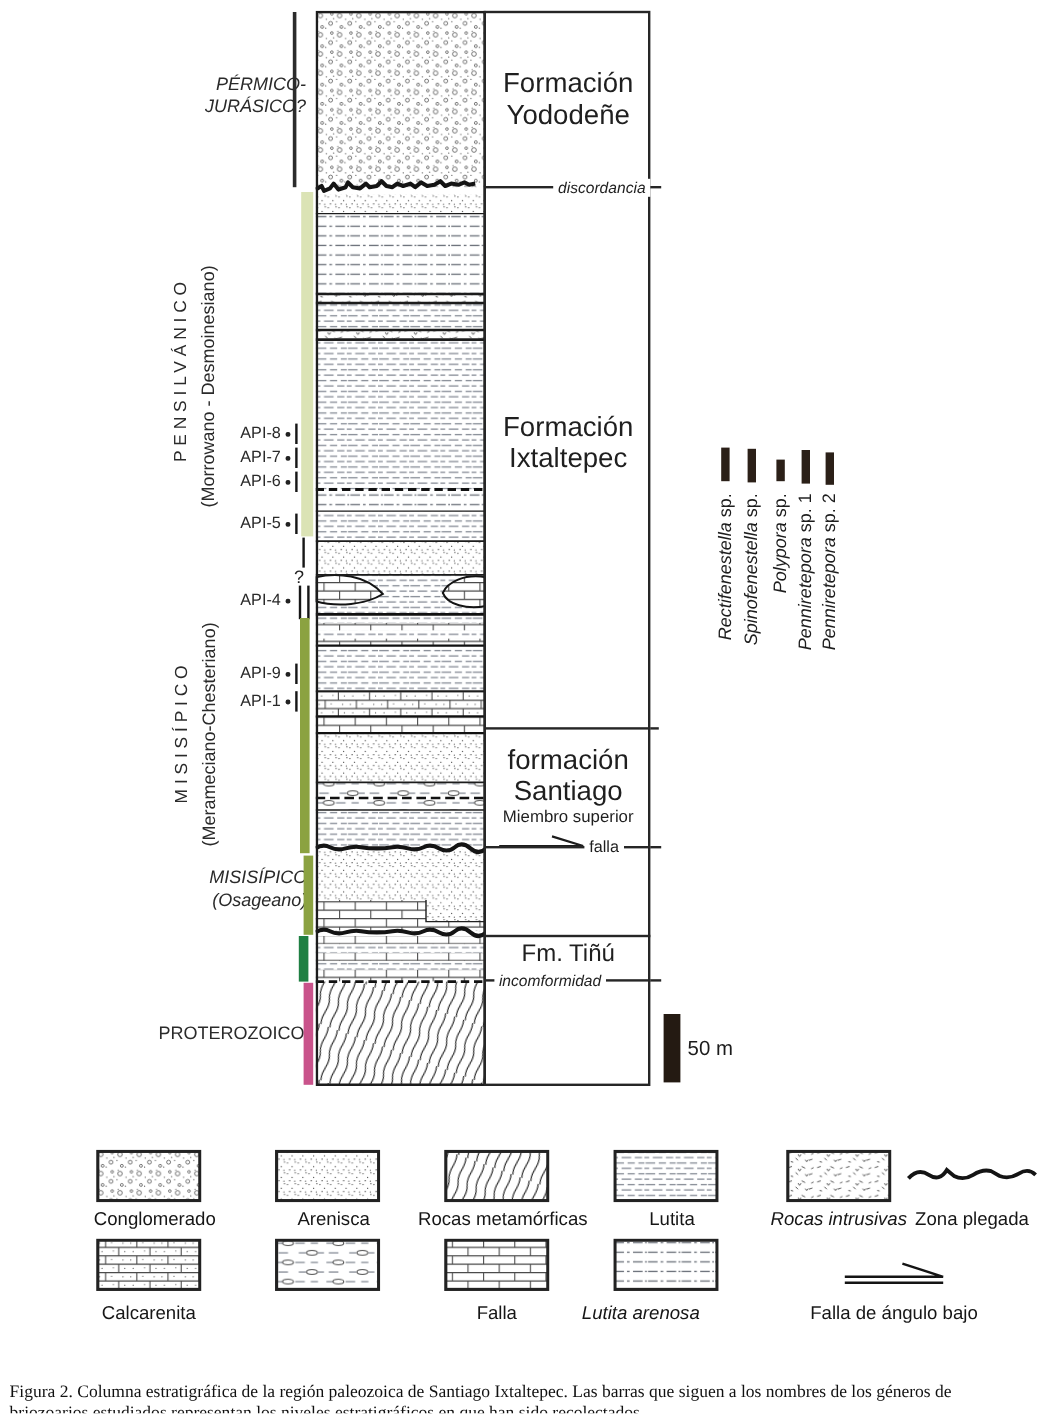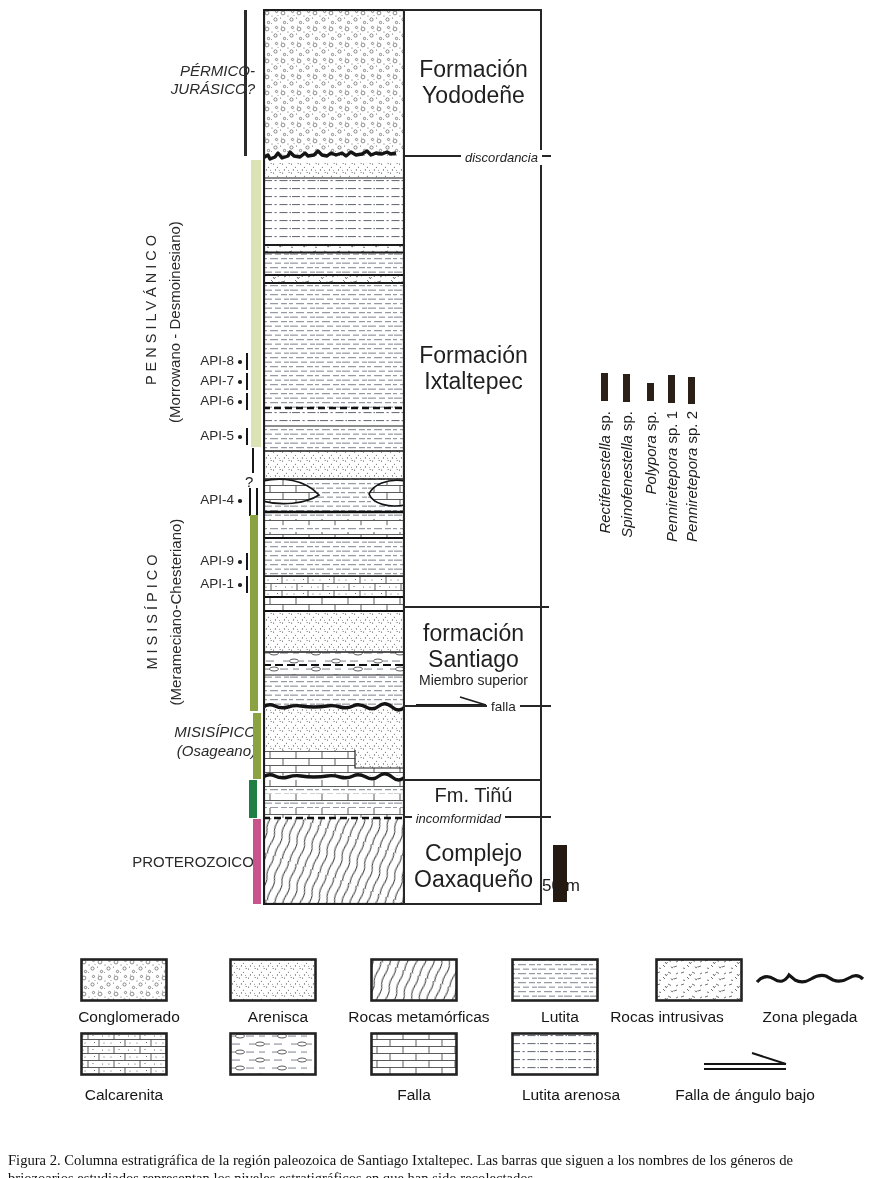--- a/index.html
+++ b/index.html
@@ -265,44 +265,40 @@
 
   <div class="divider" style="left:405px;top:779px;width:137px;"></div>
 
   <div class="cell" style="top:784px;font-size:20px;">Fm. Tiñú</div>
 
   <div class="abs" style="left:405px;top:816px;width:137px;height:1.6px;background:#262626;"></div>
   <div class="abs ctr" style="left:392px;top:809px;width:113px;">
     <span class="small-lab">incomformidad</span>
   </div>
 
-  <div class="cell fm1" style="top:840px;">
-    <div>Complejo</div>
-    <div>Oaxaqueño</div>
-  </div>
 
   <div class="stub" style="left:542px;top:155px;width:9px;"></div>
   <div class="stub" style="left:542px;top:606px;width:7px;"></div>
   <div class="stub" style="left:542px;top:705px;width:9px;"></div>
   <div class="stub" style="left:542px;top:816px;width:9px;"></div>
 
   <div class="sp-bar" style="left:601px;top:373px;height:28px;"></div>
   <div class="sp-bar" style="left:623px;top:374px;height:28px;"></div>
   <div class="sp-bar" style="left:647px;top:383px;height:18px;"></div>
   <div class="sp-bar" style="left:668px;top:375px;height:28px;"></div>
   <div class="sp-bar" style="left:688px;top:377px;height:27px;"></div>
 
   <div class="sp-label" style="left:426px;top:411px;"><span class="genus">Rectifenestella</span><span class="sfx"> sp.</span></div>
   <div class="sp-label" style="left:448px;top:411px;"><span class="genus">Spinofenestella</span><span class="sfx"> sp.</span></div>
   <div class="sp-label" style="left:472px;top:411px;"><span class="genus">Polypora</span><span class="sfx"> sp.</span></div>
   <div class="sp-label" style="left:493px;top:411px;"><span class="genus">Penniretepora</span><span class="sfx"> sp. 1</span></div>
   <div class="sp-label" style="left:513px;top:411px;"><span class="genus">Penniretepora</span><span class="sfx"> sp. 2</span></div>
 
   <div class="abs" style="left:553px;top:845px;width:14px;height:57px;background:#241a12;"></div>
-  <div class="abs" style="left:542px;top:864px;font-size:17px;color:#1c1c1c;margin-top:12px;">50 m</div>
+  <div class="abs" style="left:573px;top:864px;font-size:17px;color:#1c1c1c;">50 m</div>
 
   <svg class="abs" style="left:80px;top:958px;" width="88" height="44">
     <rect x="1.5" y="1.5" width="85" height="41" fill="url(#p-conglomerado)" stroke="#222" stroke-width="2.6"></rect>
     </svg>
   <svg class="abs" style="left:229px;top:958px;" width="88" height="44">
     <rect x="1.5" y="1.5" width="85" height="41" fill="url(#p-arenisca)" stroke="#222" stroke-width="2.6"></rect>
     </svg>
   <svg class="abs" style="left:370px;top:958px;" width="88" height="44">
     <rect x="1.5" y="1.5" width="85" height="41" fill="url(#p-metamorfica)" stroke="#222" stroke-width="2.6"></rect>
     </svg>
@@ -313,39 +309,39 @@
     <rect x="1.5" y="1.5" width="85" height="41" fill="url(#p-intrusiva)" stroke="#222" stroke-width="2.6"></rect>
     </svg>
   <svg class="abs" style="left:755px;top:968px;" width="110" height="26" viewBox="0 0 110 26">
     <path d="M2,14 q8,-9 17,-3 t15,-4 l6,5 q8,4 16,-1 t15,-3 l7,4 q8,3 16,-2 t14,1" fill="none" stroke="#141414" stroke-width="3.2"></path>
     </svg>
 
   <div class="legend-label" style="left:44px;top:1006px;">Conglomerado</div>
   <div class="legend-label" style="left:193px;top:1006px;">Arenisca</div>
   <div class="legend-label" style="left:334px;top:1006px;">Rocas metamórficas</div>
   <div class="legend-label" style="left:475px;top:1006px;">Lutita</div>
-  <div class="legend-label" style="left:582px;top:1006px;">Rocas intrusivas</div>
+  <div class="legend-label" style="left:614px;top:1006px;font-style:italic;">Rocas intrusivas</div>
   <div class="legend-label" style="left:725px;top:1006px;">Zona plegada</div>
 
   <svg class="abs" style="left:80px;top:1032px;" width="88" height="44">
     <rect x="1.5" y="1.5" width="85" height="41" fill="url(#p-calcarenita)" stroke="#222" stroke-width="2.6"></rect>
     </svg>
   <svg class="abs" style="left:229px;top:1032px;" width="88" height="44">
     <rect x="1.5" y="1.5" width="85" height="41" fill="url(#p-lutita-conc)" stroke="#222" stroke-width="2.6"></rect>
     </svg>
   <svg class="abs" style="left:370px;top:1032px;" width="88" height="44">
     <rect x="1.5" y="1.5" width="85" height="41" fill="url(#p-caliza)" stroke="#222" stroke-width="2.6"></rect>
     </svg>
   <svg class="abs" style="left:511px;top:1032px;" width="88" height="44">
     <rect x="1.5" y="1.5" width="85" height="41" fill="url(#p-lutita-arenosa)" stroke="#222" stroke-width="2.6"></rect>
     </svg>
   <svg class="abs" style="left:700px;top:1048px;" width="90" height="26" viewBox="0 0 90 26">
     <path d="M4,16 H86 M4,21 H86 M86,16 L52,5" fill="none" stroke="#141414" stroke-width="2"></path>
     </svg>
 
   <div class="legend-label" style="left:39px;top:1084px;">Calcarenita</div>
   <div class="legend-label" style="left:329px;top:1084px;">Falla</div>
-  <div class="legend-label" style="left:486px;top:1084px;">Lutita arenosa</div>
+  <div class="legend-label" style="left:449px;top:1084px;font-style:italic;">Lutita arenosa</div>
   <div class="legend-label" style="left:660px;top:1084px;">Falla de ángulo bajo</div>
 
   <p id="caption">Figura 2. Columna estratigráfica de la región paleozoica de Santiago Ixtaltepec. Las barras que siguen a los nombres de los géneros de briozoarios estudiados representan los niveles estratigráficos en que han sido recolectados.</p>
 
 </div>
 
 </body></html>

